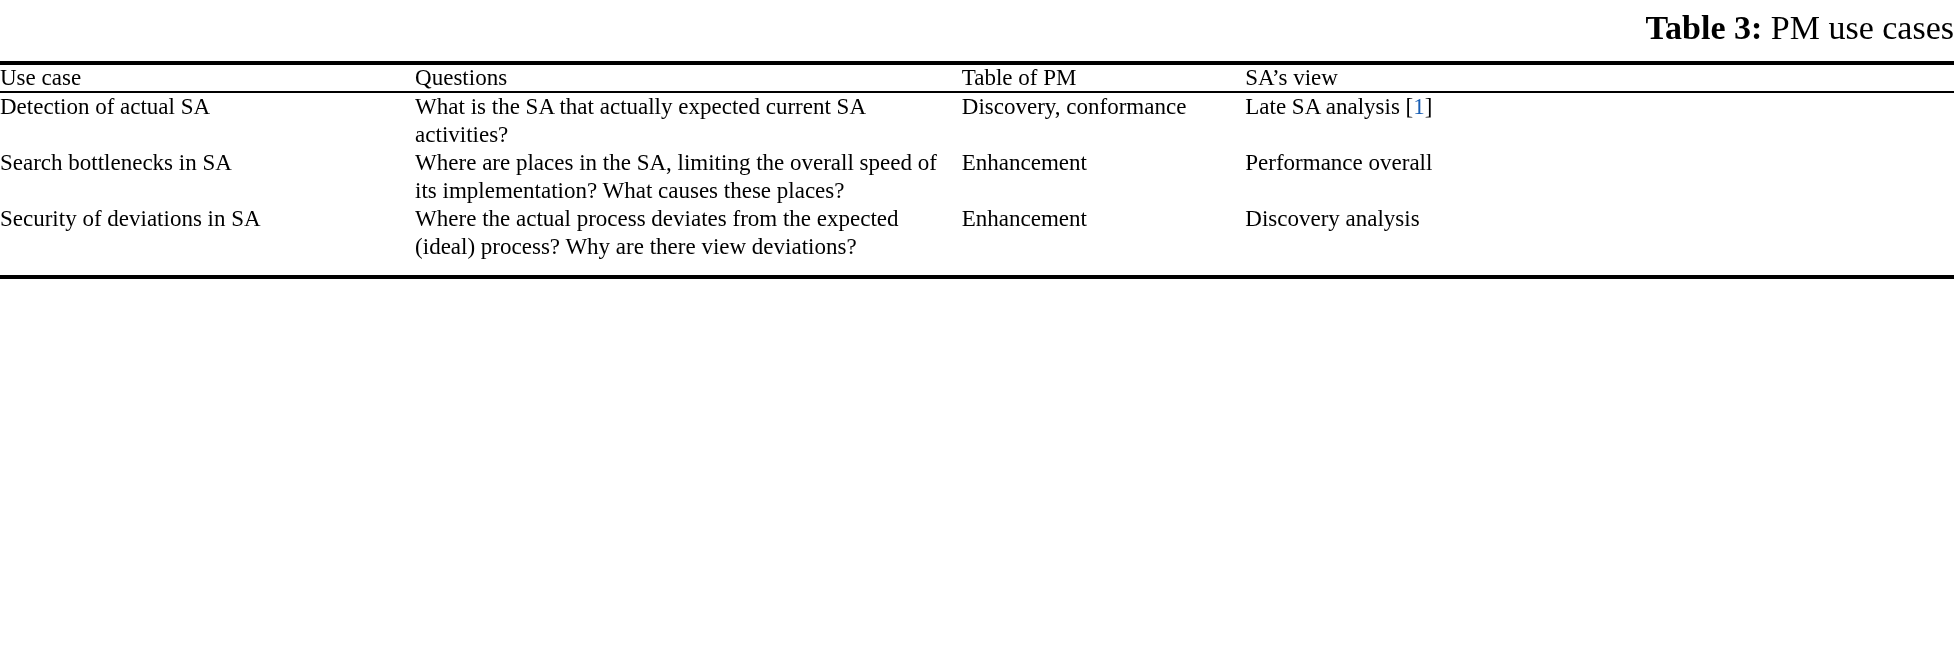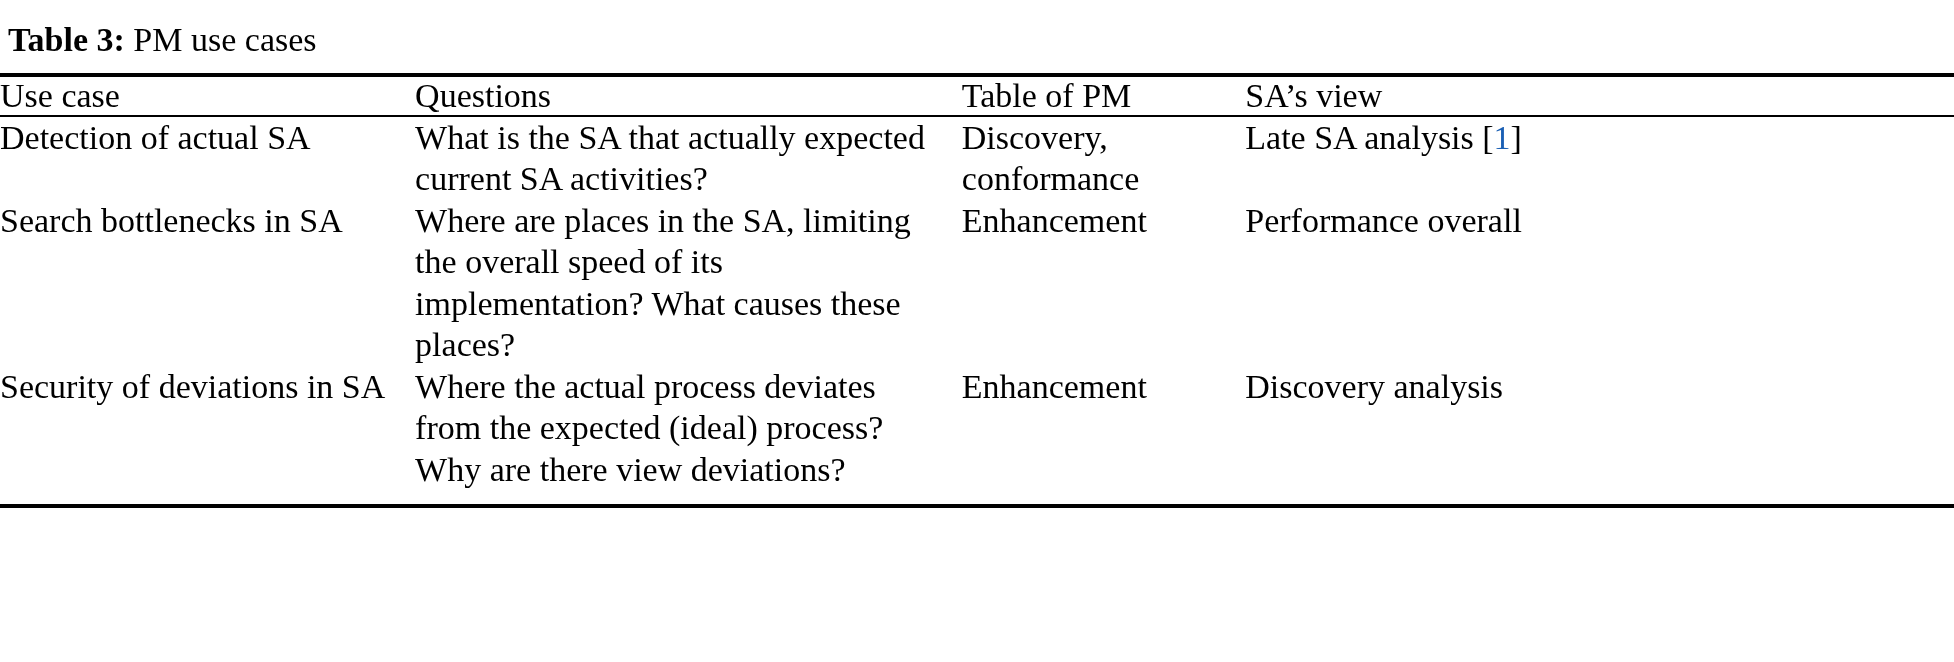--- a/index.html
+++ b/index.html
@@ -13,38 +13,37 @@
     font-family: "Liberation Serif", "DejaVu Serif", serif;
     color: #000000;
     overflow: hidden;
   }
   .table-wrap {
     width: 1954px;
     box-sizing: border-box;
     padding: 0;
   }
   .caption {
-    text-align: left;
+    text-align: right;
     font-size: 34px;
     line-height: 1.2;
     padding: 8px 0 12px 8px;
     white-space: nowrap;
-    margin-top: 12px;
   }
   .caption .caption-label {
     font-weight: bold;
   }
   .caption .caption-text {
     font-weight: normal;
   }
   table.paper-table {
     width: 1954px;
     border-collapse: collapse;
     table-layout: fixed;
-    font-size: 34px;
+    font-size: 23px;
     border-radius: 15px;
   }
   table.paper-table td,
   table.paper-table th {
     vertical-align: top;
     text-align: left;
     font-weight: normal;
     padding: 0 14px 0 0;
   }
   .rule-top td {

